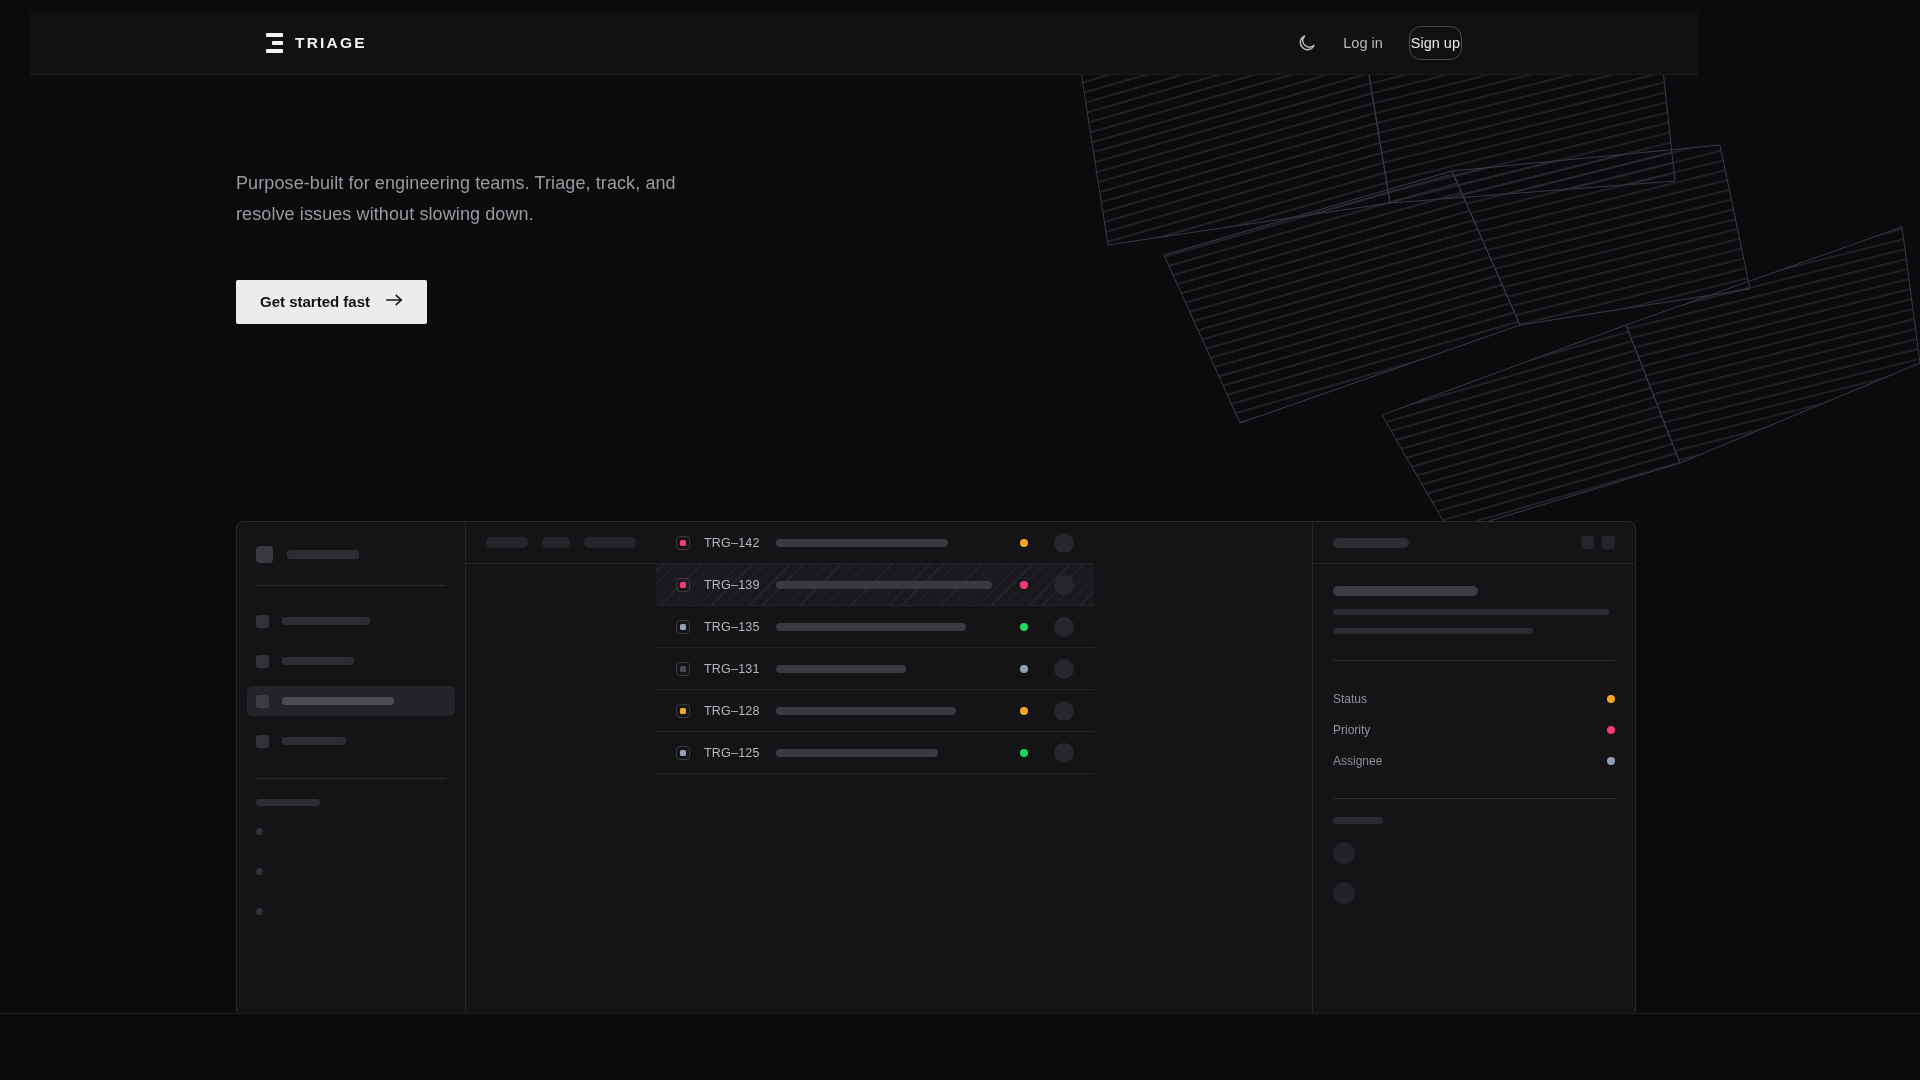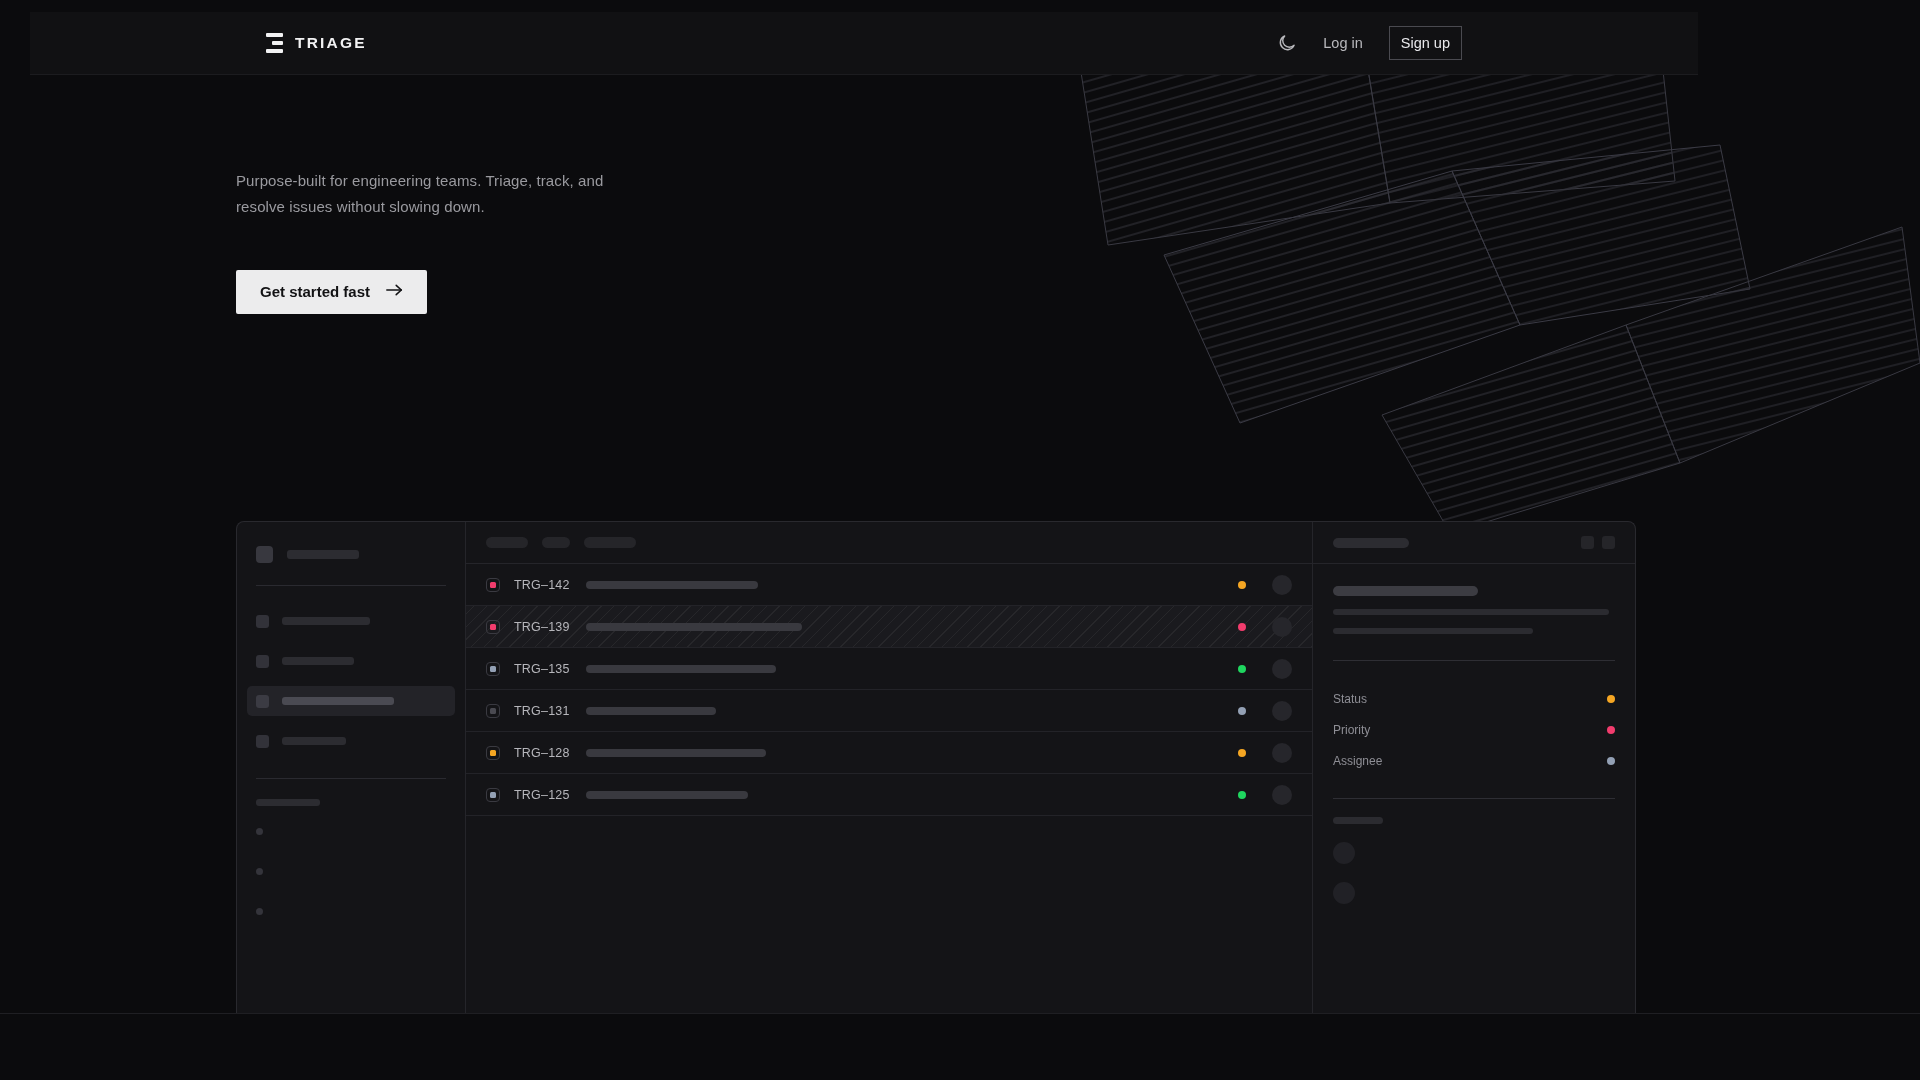--- a/index.html
+++ b/index.html
@@ -25,36 +25,36 @@
   .logo-mark i:nth-child(1){ width:17px; }
   .logo-mark i:nth-child(2){ width:11px; margin-left:6px; }
   .logo-mark i:nth-child(3){ width:17px; }
   .brand-name { font-size:15.5px; font-weight:700; letter-spacing:2.2px; color:#f2f2f3; }
 
   .nav-right { position:absolute; right:236px; display:flex; align-items:center; gap:26px; }
   .moon-icon { width:20px; height:20px; color:#b9b9bd; display:block; }
   .nav-link { font-size:14.5px; color:#b9b9bd; text-decoration:none; }
   .btn-signup {
     font-size:14.5px; color:#e9e9ec; background:transparent;
-    border:1px solid #4a4a50; border-radius:0;
-    padding:8px 11px; cursor:pointer; font-family:inherit;
+    border:1px solid #4a4a50; border-radius:12px;
+    padding:8px 1px; cursor:pointer; font-family:inherit;
   }
 
   
   .decor { position:absolute; top:63px; right:0; width:860px; height:470px; overflow:hidden; pointer-events:none; z-index:1; }
   .decor svg { display:block; }
 
   
   .hero { position:absolute; left:236px; top:120px; z-index:10; }
   .hero h1 {
     font-size:61px; line-height:1.12; font-weight:700;
     letter-spacing:-1.4px; color:#f0f0f1; white-space:pre-line;
   }
   .hero p {
-    margin-top:48px; font-size:15px; line-height:1.72;
+    margin-top:48px; font-size:18px; line-height:1.72;
     color:#9a9a9f; white-space:pre-line; letter-spacing:.1px;
   }
   .cta {
     margin-top:50px; display:inline-flex; align-items:center; gap:16px;
     background:#ececed; color:#121214; border:0; cursor:pointer;
     padding:0 24px; height:44px; font-size:15px; font-weight:700;
     font-family:inherit; border-radius:2px;
   }
   .cta svg { width:17px; height:14px; }
 
@@ -77,21 +77,21 @@
   .nav-item.active { background:#232328; }
   .nav-sq { width:13px; height:13px; background:#323239; border-radius:3px; flex:none; }
   .nav-item.active .nav-sq { background:#3b3b43; }
   .nav-item.active .sk { background:#4a4a52; }
   .sec-label { margin-top:8px; }
   .dot-item { display:flex; align-items:center; height:30px; }
   .dot-item + .dot-item { margin-top:10px; }
   .dot-sm { width:7px; height:7px; border-radius:50%; background:#34343b; flex:none; }
 
   
-  .m-list { flex:1 1 auto; border-right:1px solid #25252a; display:flex; flex-direction:column; }
+  .m-list { flex:1 1 auto; border-right:1px solid #25252a; display:flex; flex-direction:row; }
   .list-bar { height:42px; border-bottom:1px solid #25252a; display:flex; align-items:center; gap:14px; padding:0 20px; }
   .chip { height:11px; border-radius:6px; background:#252529; display:block; }
   .row {
     position:relative; height:42px; border-bottom:1px solid #232328;
     display:flex; align-items:center; padding:0 20px; gap:14px;
   }
   .row.sel { background:#1a1a1e; }
   .row.sel::before {
     content:""; position:absolute; inset:0;
     background:repeating-linear-gradient(-45deg, rgba(255,255,255,.055) 0 1px, transparent 1px 9px);

